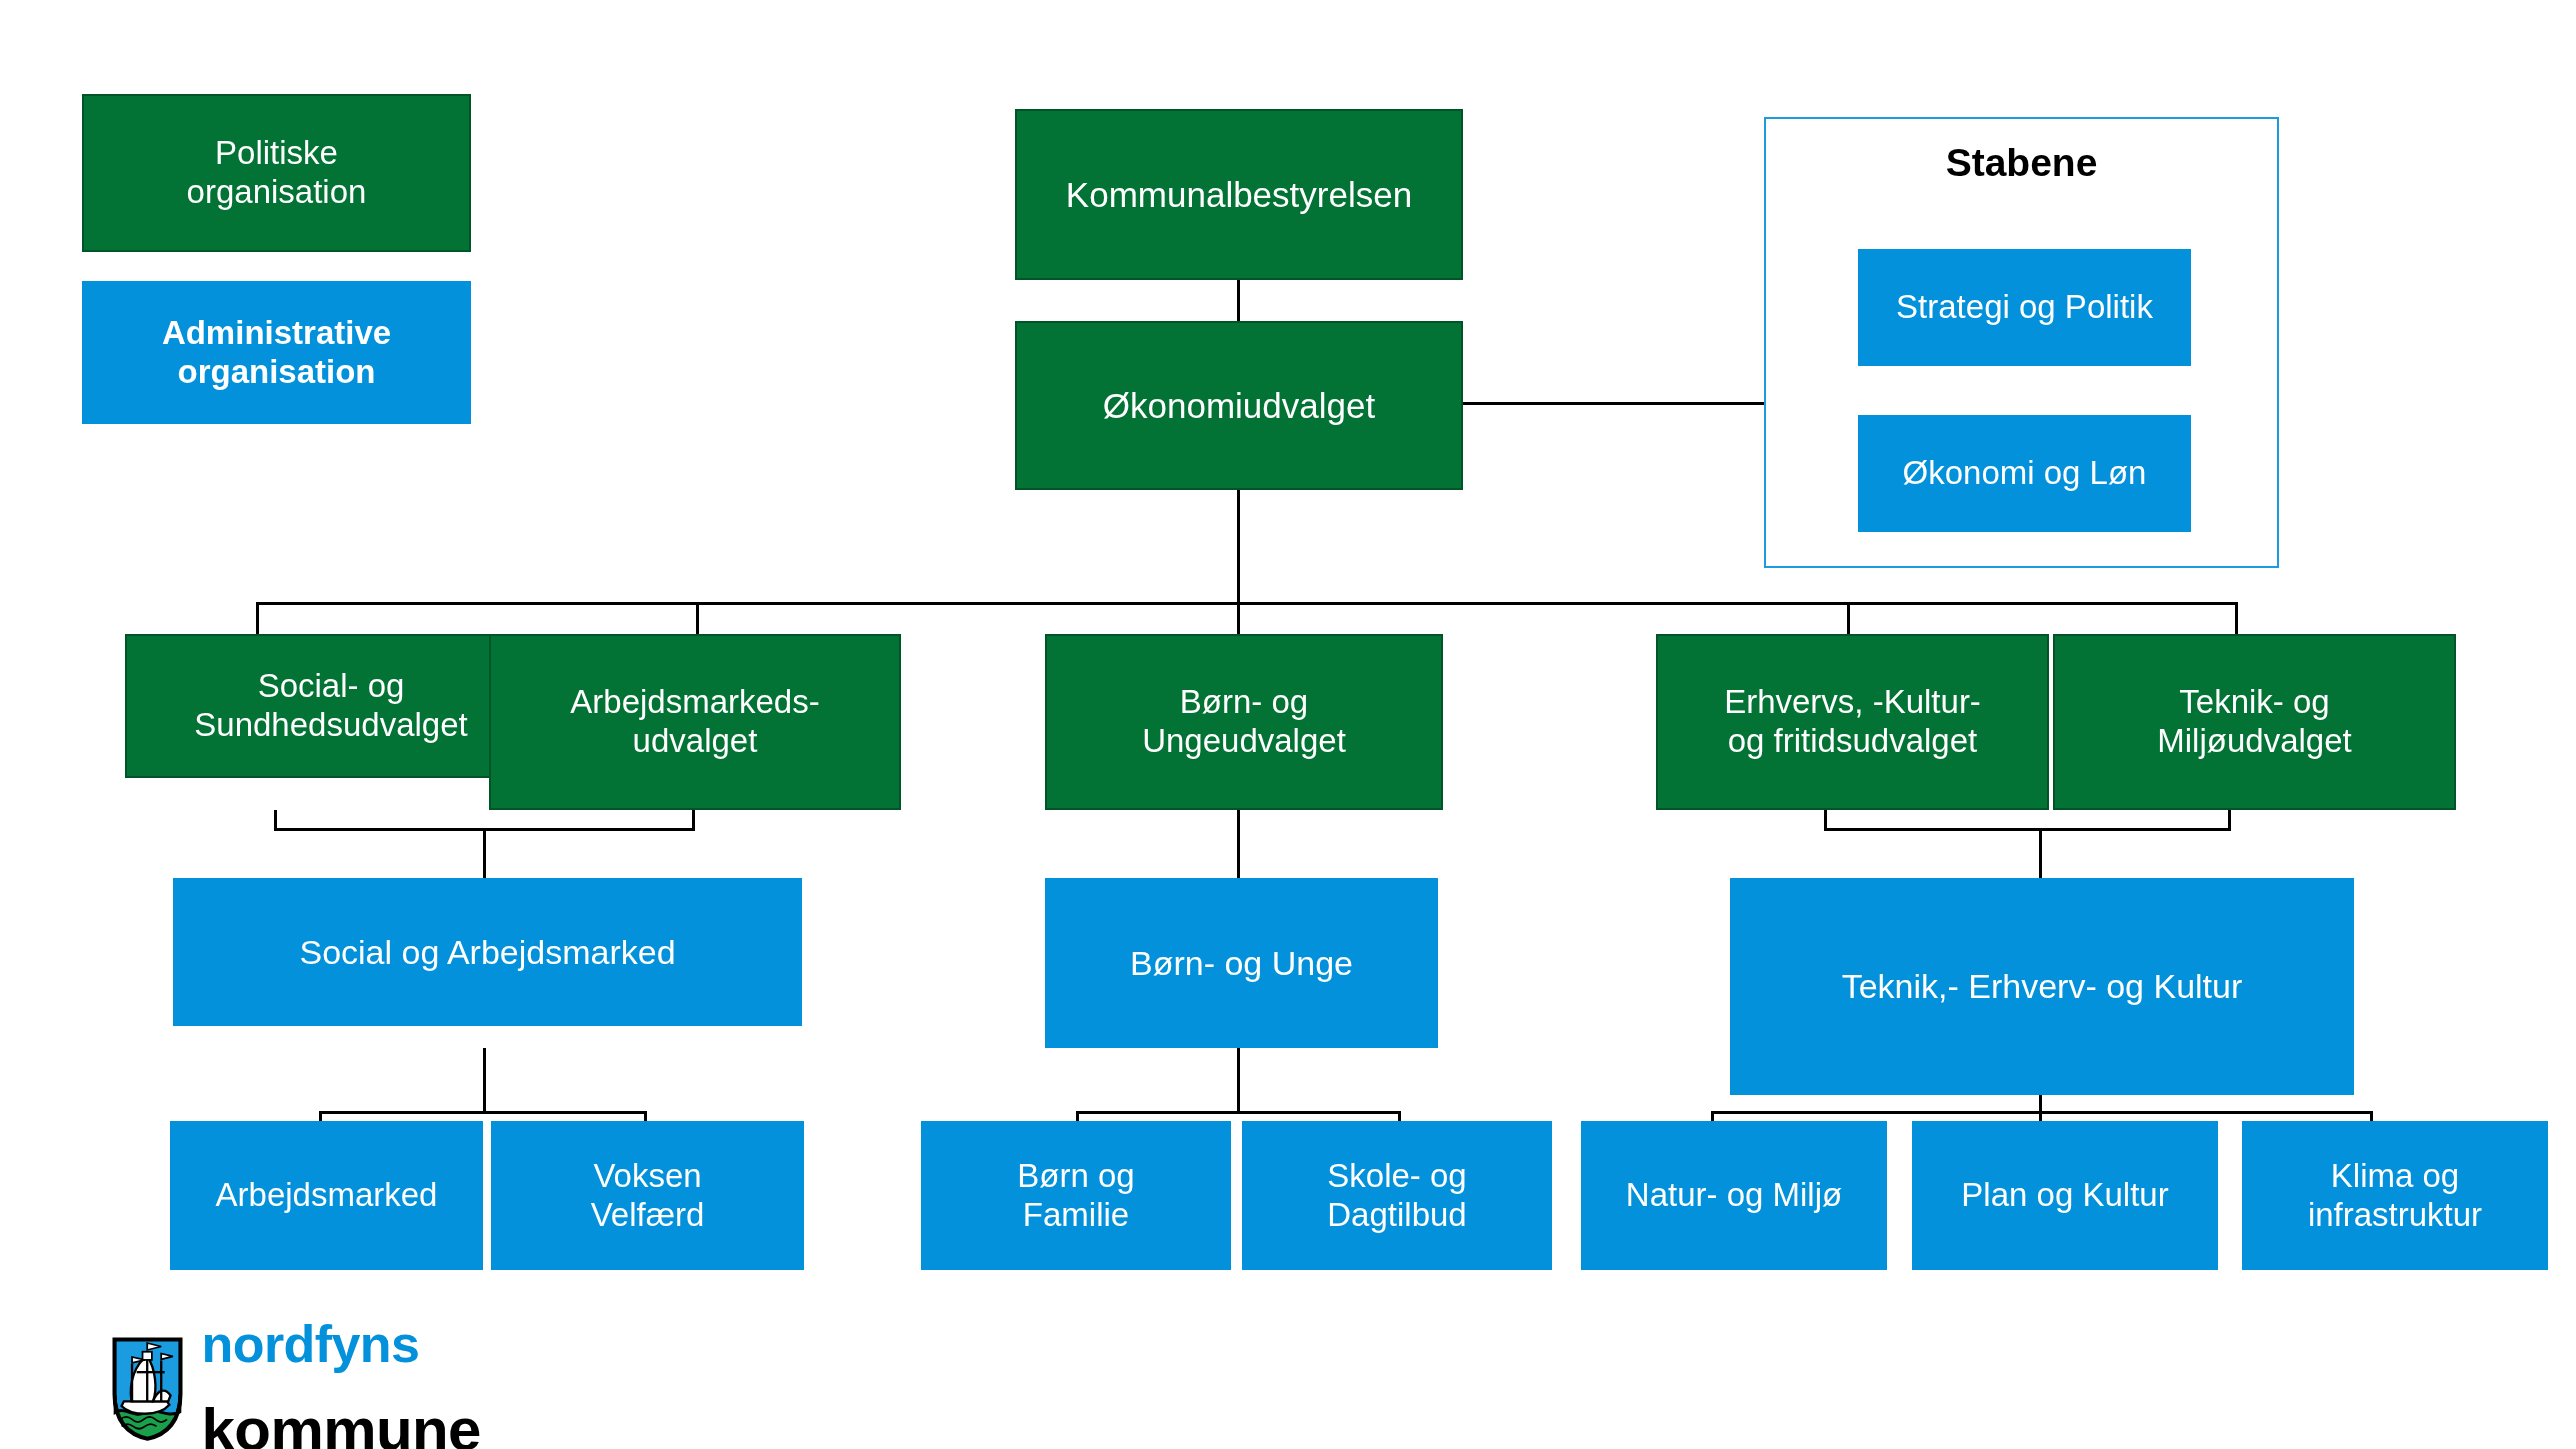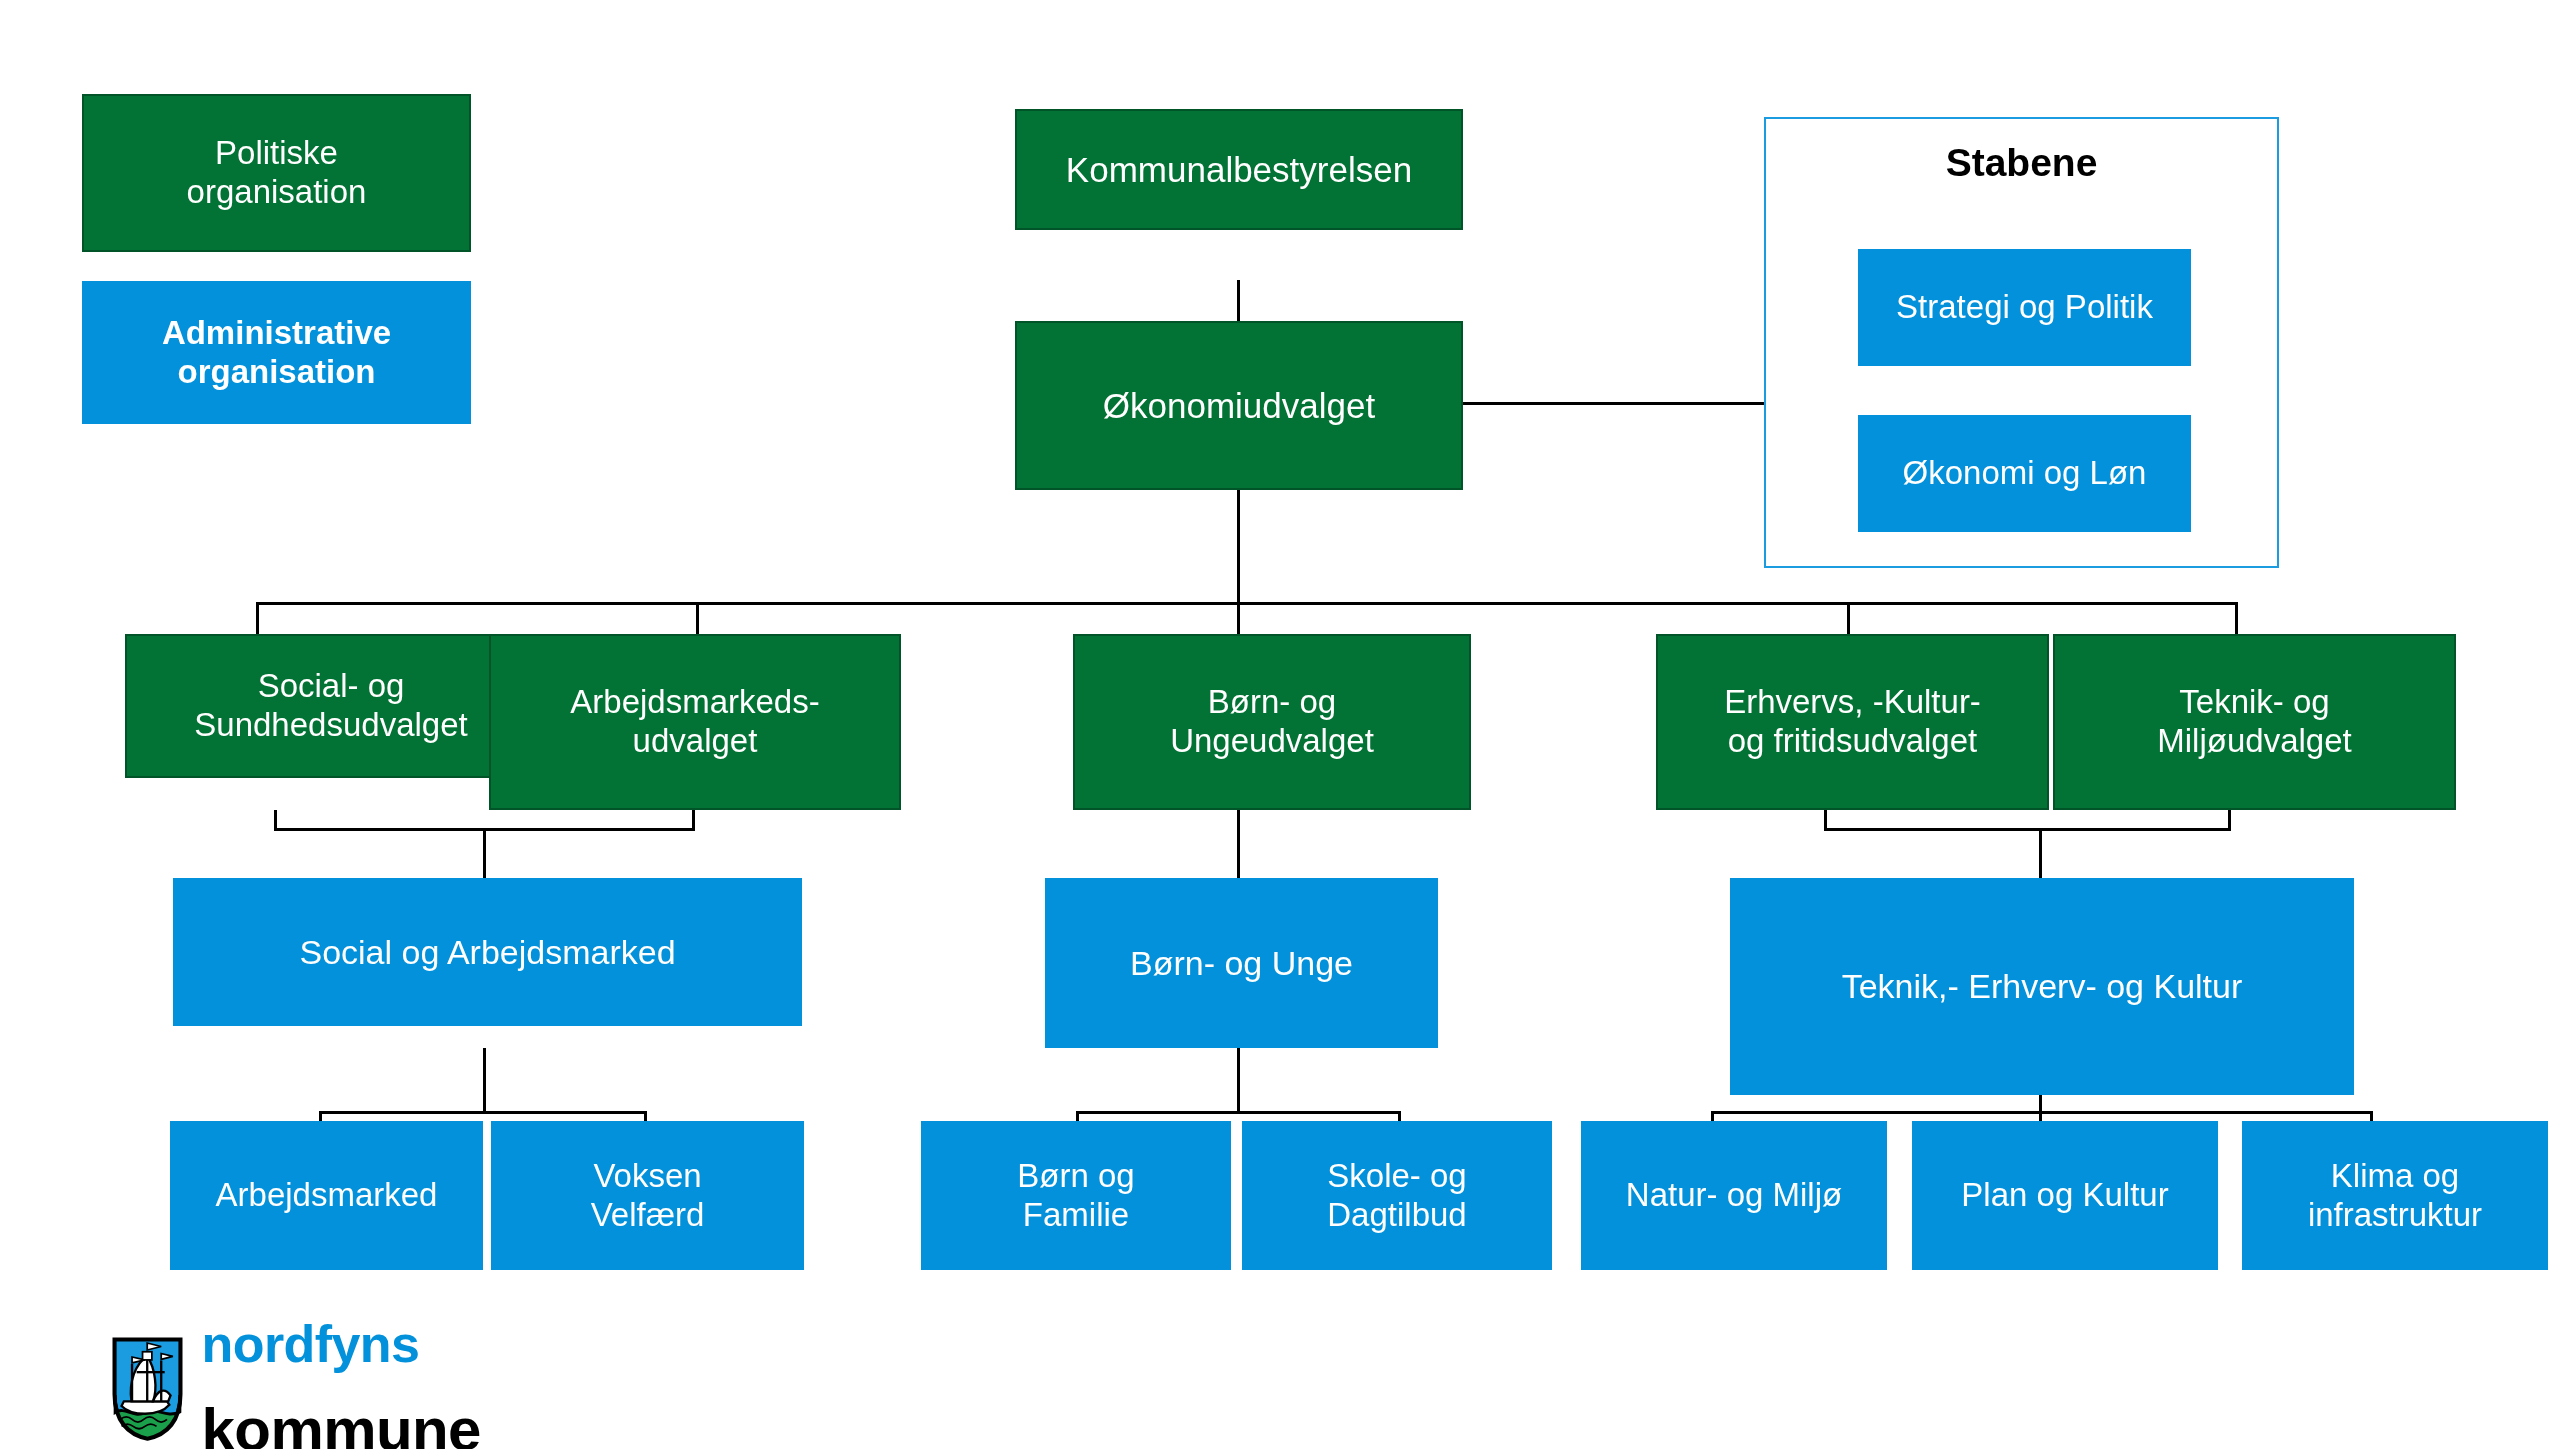--- a/index.html
+++ b/index.html
@@ -93,21 +93,21 @@
   <div class="node green" style="left:82px; top:94px; width:389px; height:158px; font-size:33px;">
     <span class="lbl">Politiske
 organisation</span>
   </div>
 
   <div class="node blue" style="left:82px; top:281px; width:389px; height:143px; font-size:33px;font-weight:bold;">
     <span class="lbl">Administrative
 organisation</span>
   </div>
 
-  <div class="node green" style="left:1015px; top:109px; width:448px; height:121px; font-size:35px;">
+  <div class="node green" style="left:1015px; top:109px; width:448px; height:171px; font-size:35px;">
     <span class="lbl">Kommunalbestyrelsen</span>
   </div>
 
   <div class="line vline" style="left:1237px; top:280px; height:48px;"></div>
 
   <div class="node green" style="left:1015px; top:321px; width:448px; height:169px; font-size:35px;">
     <span class="lbl">Økonomiudvalget</span>
   </div>
 
   <div class="line hline" style="left:1462px; top:402px; width:302px;"></div>
@@ -137,21 +137,21 @@
   <div class="node green" style="left:85px; top:634px; width:412px; height:144px; font-size:33px;margin-left:40px;">
     <span class="lbl">Social- og
 Sundhedsudvalget</span>
   </div>
 
   <div class="node green" style="left:489px; top:634px; width:412px; height:176px; font-size:33px;text-align:center;">
     <span class="lbl">Arbejdsmarkeds-
 udvalget</span>
   </div>
 
-  <div class="node green" style="left:1045px; top:634px; width:398px; height:176px; font-size:33px;margin-left:28px;">
+  <div class="node green" style="left:1045px; top:634px; width:398px; height:176px; font-size:33px;">
     <span class="lbl">Børn- og
 Ungeudvalget</span>
   </div>
 
   <div class="node green" style="left:1656px; top:634px; width:393px; height:176px; font-size:33px;">
     <span class="lbl">Erhvervs, -Kultur-
 og fritidsudvalget</span>
   </div>
 
   <div class="node green" style="left:2053px; top:634px; width:403px; height:176px; font-size:33px;">

